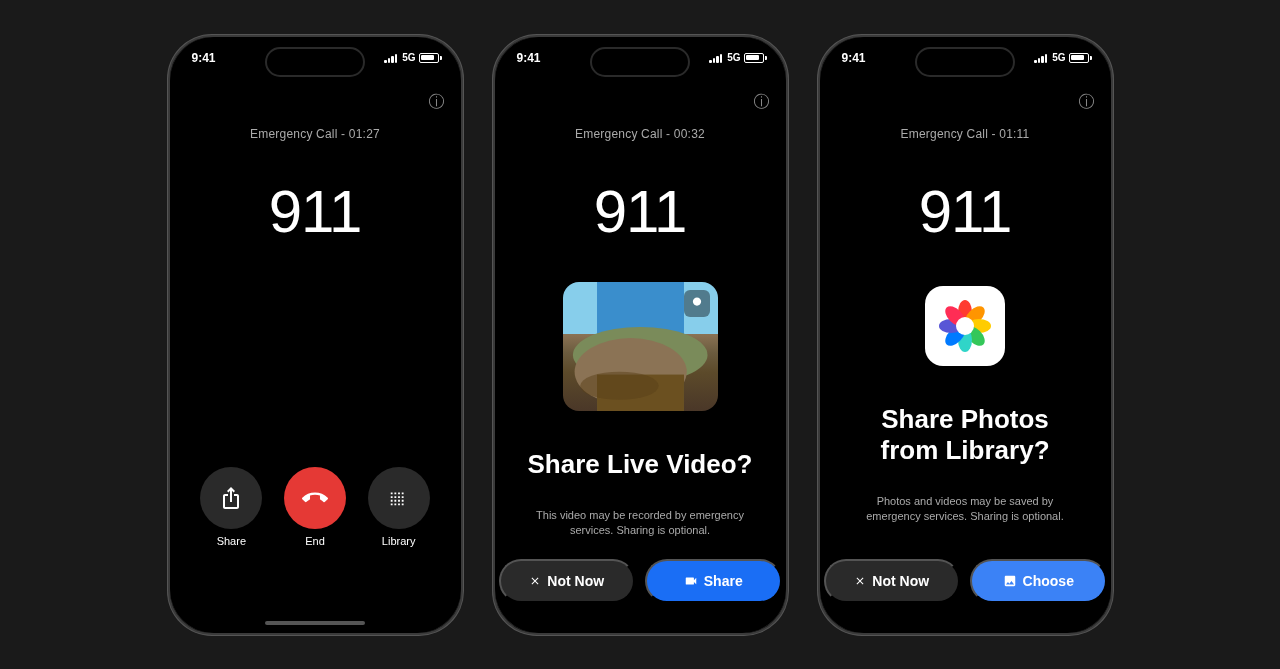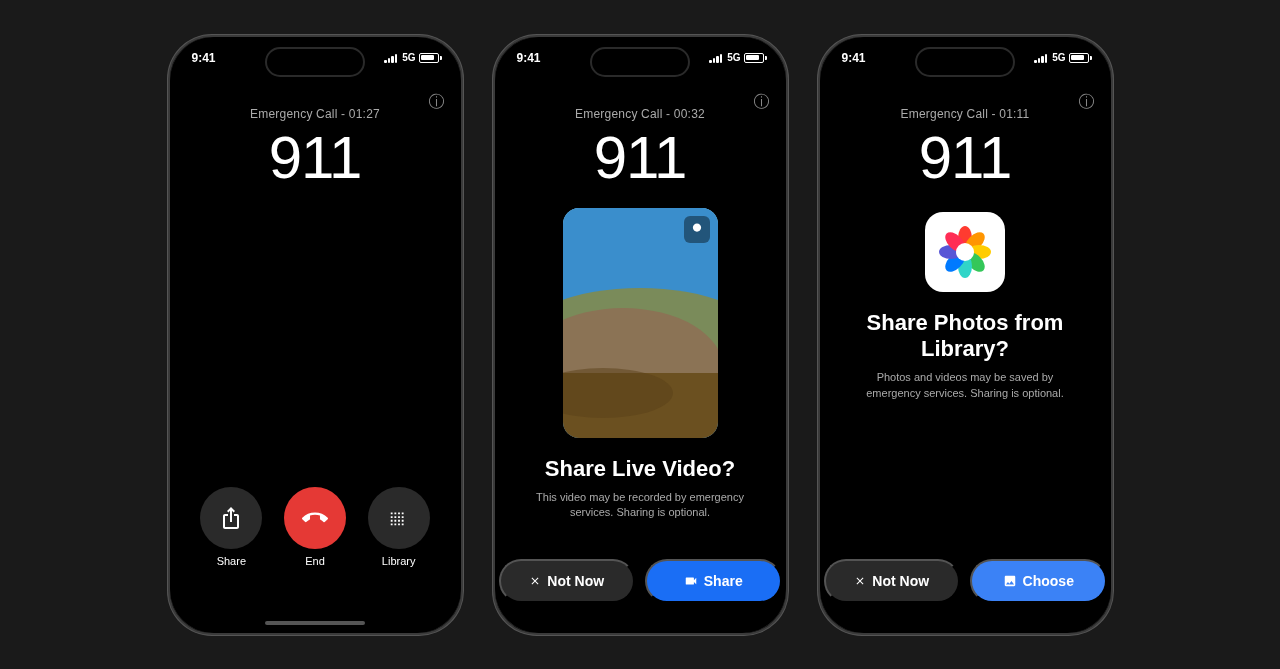--- a/index.html
+++ b/index.html
@@ -59,20 +59,21 @@
       width: 100%;
       height: 100%;
       background: #000;
       border-radius: 44px;
       overflow: hidden;
       display: flex;
       flex-direction: column;
       align-items: center;
       color: #fff;
       position: relative;
+      gap: 20px;
     }
 
     
     .dynamic-island {
       width: 100px;
       height: 30px;
       background: #000;
       border: 2px solid #2a2a2a;
       border-radius: 20px;
       position: absolute;
@@ -159,21 +160,21 @@
     .call-label {
       font-size: 12px;
       color: #aaa;
       margin-top: 42px;
       letter-spacing: 0.2px;
     }
 
     .call-number {
       font-size: 60px;
       font-weight: 300;
-      margin-top: 2px;
+      margin-top: 16px;
       letter-spacing: -1px;
     }
 
     
     .call-buttons-area {
       flex: 1;
       display: flex;
       flex-direction: column;
       justify-content: flex-end;
       padding-bottom: 40px;
@@ -249,21 +250,21 @@
       position: absolute;
       top: 8px;
       right: 8px;
       background: rgba(0,0,0,0.4);
       border-radius: 6px;
       padding: 4px 5px;
       font-size: 14px;
     }
 
     .share-question {
-      font-size: 22px;
+      font-size: 26px;
       font-weight: 700;
       color: #fff;
       text-align: center;
       margin-top: 18px;
       line-height: 1.2;
     }
 
     .share-description {
       font-size: 11px;
       color: #aaa;

